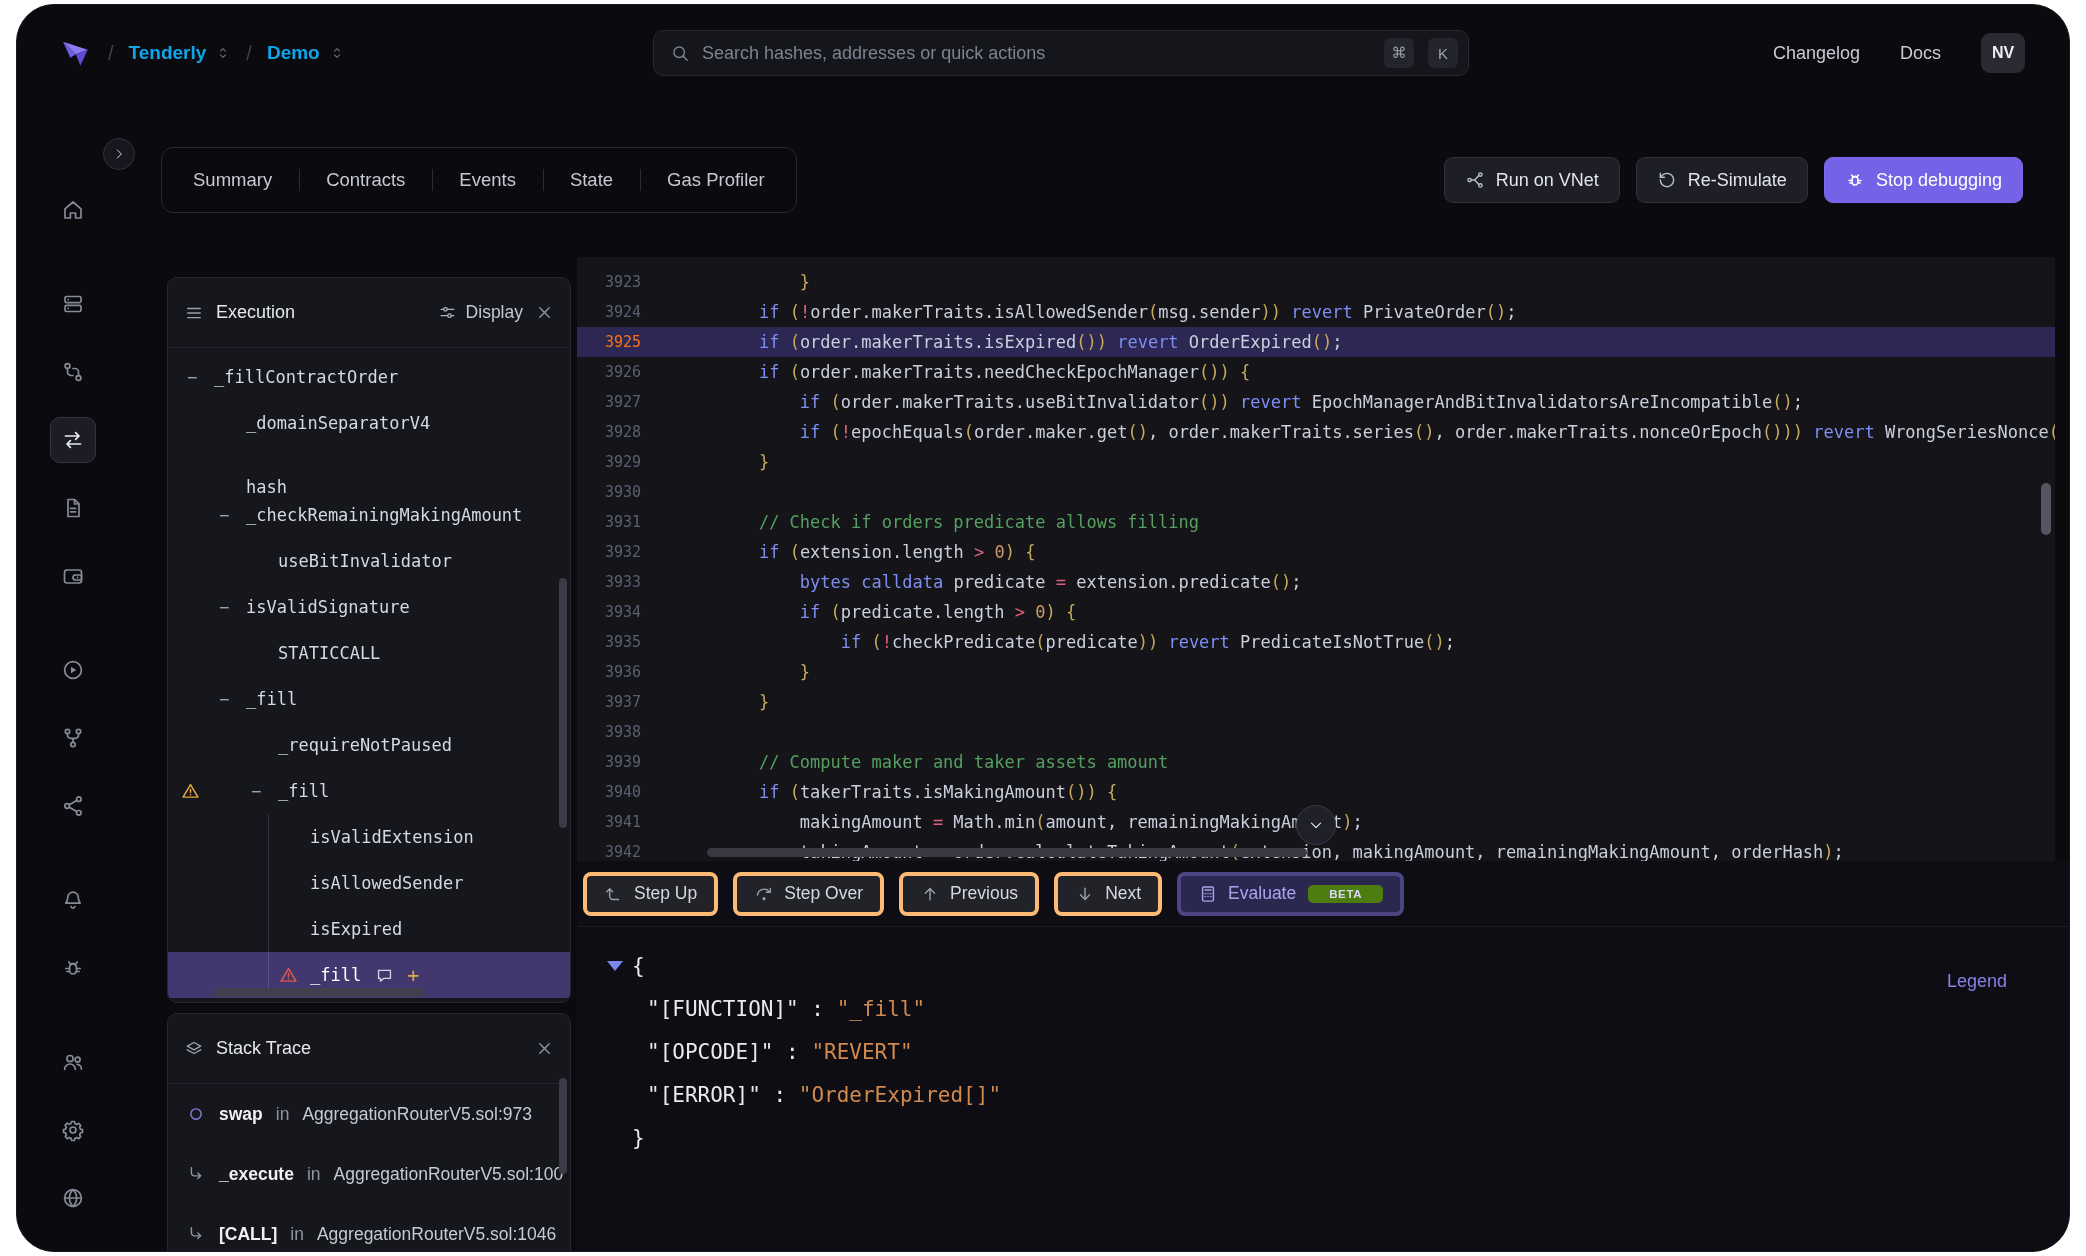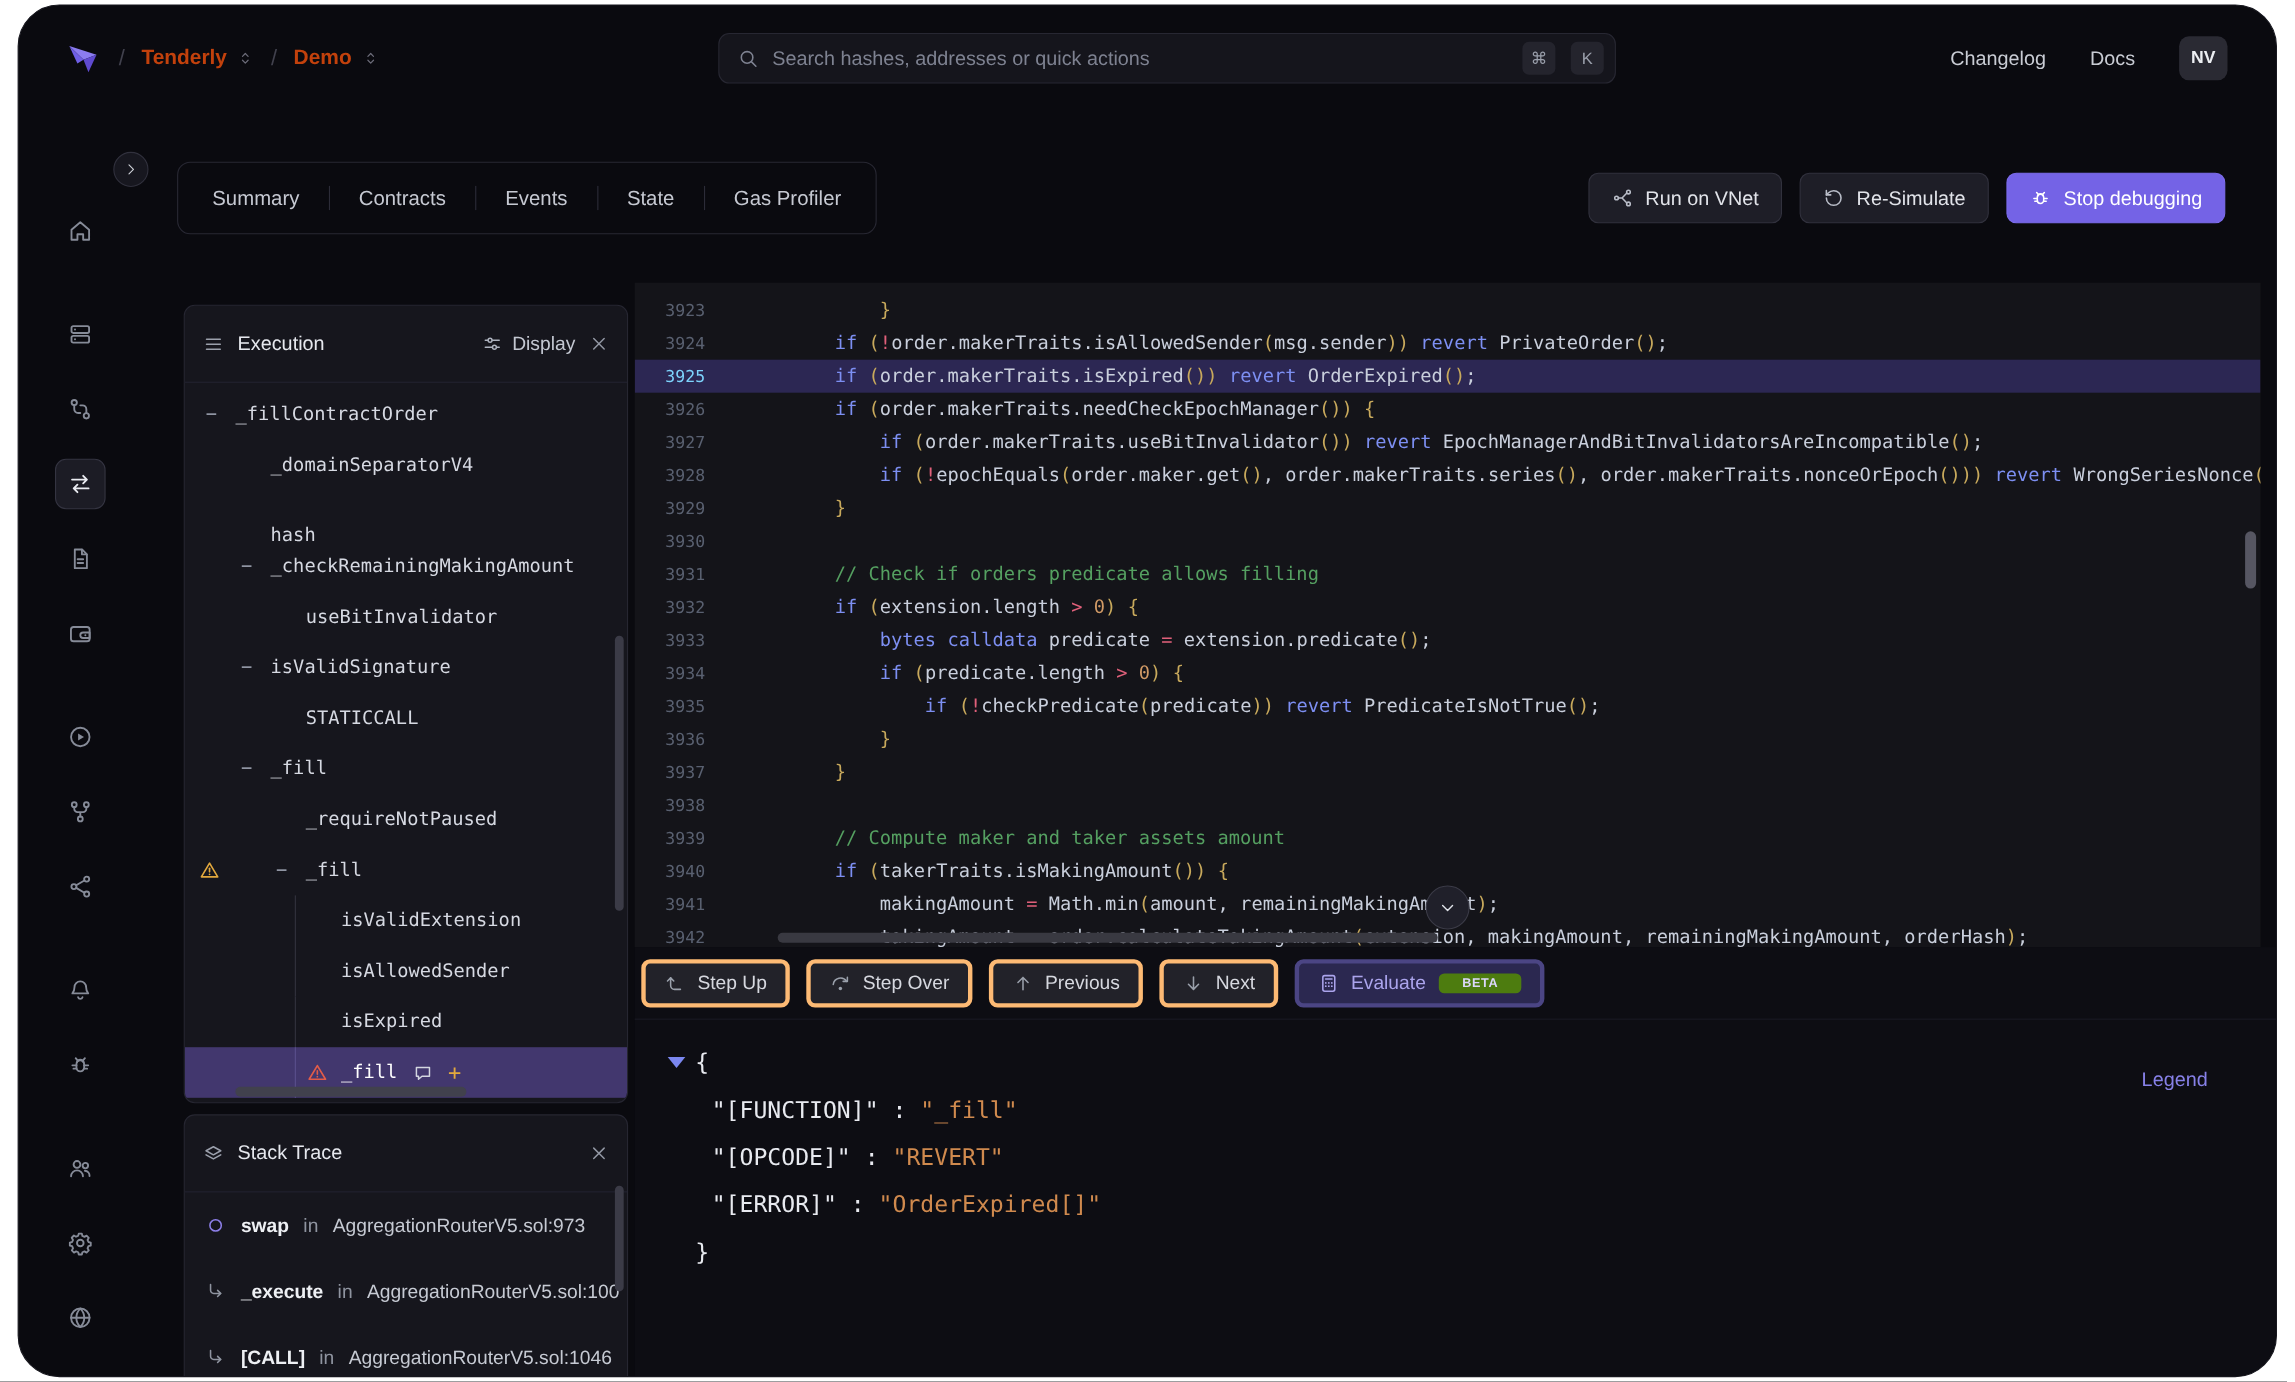--- a/index.html
+++ b/index.html
@@ -7,21 +7,21 @@
   body{background:#ffffff;font-family:"Liberation Sans",sans-serif;position:relative}
   .frame{position:absolute;left:16px;top:4px;width:2054px;height:1248px;background:#0a0a0f;
          border:1px solid #17171e;border-radius:38px;overflow:hidden;color:#d7dae2}
   .ic{display:inline-flex;flex:0 0 auto}
   .ic svg{width:100%;height:100%;display:block}
 
   
   .topbar{position:absolute;left:0;top:0;width:100%;height:96px;display:flex;align-items:center;padding:0 44px 0 40px}
   .logo{width:36px;height:36px;cursor:pointer}
   .crumb-sep{color:#41414d;font-size:20px;margin:0 15px;font-weight:400}
-  .crumb{display:inline-flex;align-items:center;gap:9px;background:none;border:none;color:#c2410c;
+  .crumb{display:inline-flex;align-items:center;gap:9px;background:none;border:none;color:#0ea5e9;
          font-size:19px;font-weight:700;font-family:inherit;cursor:pointer}
   .crumb .ic{width:16px;height:16px;color:#6b6b78}
   .searchbox{position:absolute;left:636px;top:25px;width:816px;height:46px;background:#15151c;
              border:1px solid #272732;border-radius:10px;display:flex;align-items:center;padding:0 10px 0 16px;gap:12px}
   .searchbox .ic{width:20px;height:20px;color:#7e8291}
   .searchbox input{flex:1;background:none;border:none;outline:none;color:#d5d8e0;font-size:18px;font-family:inherit}
   .searchbox input::placeholder{color:#7e8291}
   .kbd{width:30px;height:30px;background:#24242d;border-radius:6px;color:#9ba0ac;display:flex;
        align-items:center;justify-content:center;font-size:15px;margin-left:2px}
   .tb-right{position:absolute;right:44px;top:0;height:96px;display:flex;align-items:center;gap:40px}
@@ -97,21 +97,21 @@
   .s-loc{color:#c6cad3}
   .stack-vscroll{position:absolute;right:3px;top:64px;height:96px;width:8px;border-radius:4px;background:#3b3b47;cursor:pointer}
 
   
   .editor{position:absolute;left:560px;top:252px;width:1478px;height:604px;background:#141419;
           overflow:hidden;padding-top:10px;font-family:"DejaVu Sans Mono",monospace}
   .cline{display:flex;height:30px;line-height:30px;white-space:pre;cursor:text}
   .lnum{width:64px;flex:0 0 64px;text-align:right;color:#596070;font-size:15px;cursor:pointer}
   .lcode{padding-left:36px;font-size:17px}
   .cline.hl{background:#2c2753}
-  .cline.hl .lnum{color:#7dd3fc}
+  .cline.hl .lnum{color:#f97316}
   .tk-d{color:#c9cfdc}.tk-k{color:#7d8ff2}.tk-b{color:#c8a95c}.tk-o{color:#e0607a}.tk-n{color:#d19a66}.tk-c{color:#55a061}
   .edit-source{position:absolute;right:28px;bottom:26px;height:46px;display:inline-flex;align-items:center;gap:13px;
                padding:0 20px;background:rgba(74,74,86,.8);border:none;border-radius:9px;color:#eef0f4;
                font-size:17.5px;font-family:"Liberation Sans",sans-serif;cursor:pointer}
   .edit-source .ic{width:17px;height:17px;color:#d7dae2}
   .scroll-down{position:absolute;left:50%;transform:translateX(-50%);bottom:16px;width:40px;height:40px;
                border-radius:50%;background:#20202a;border:1px solid #3b3b47;color:#dfe2e8;display:flex;
                align-items:center;justify-content:center;cursor:pointer}
   .scroll-down .ic{width:18px;height:18px}
   .ed-vscroll{position:absolute;right:4px;top:226px;width:10px;height:52px;border-radius:5px;background:#565662;cursor:pointer}

